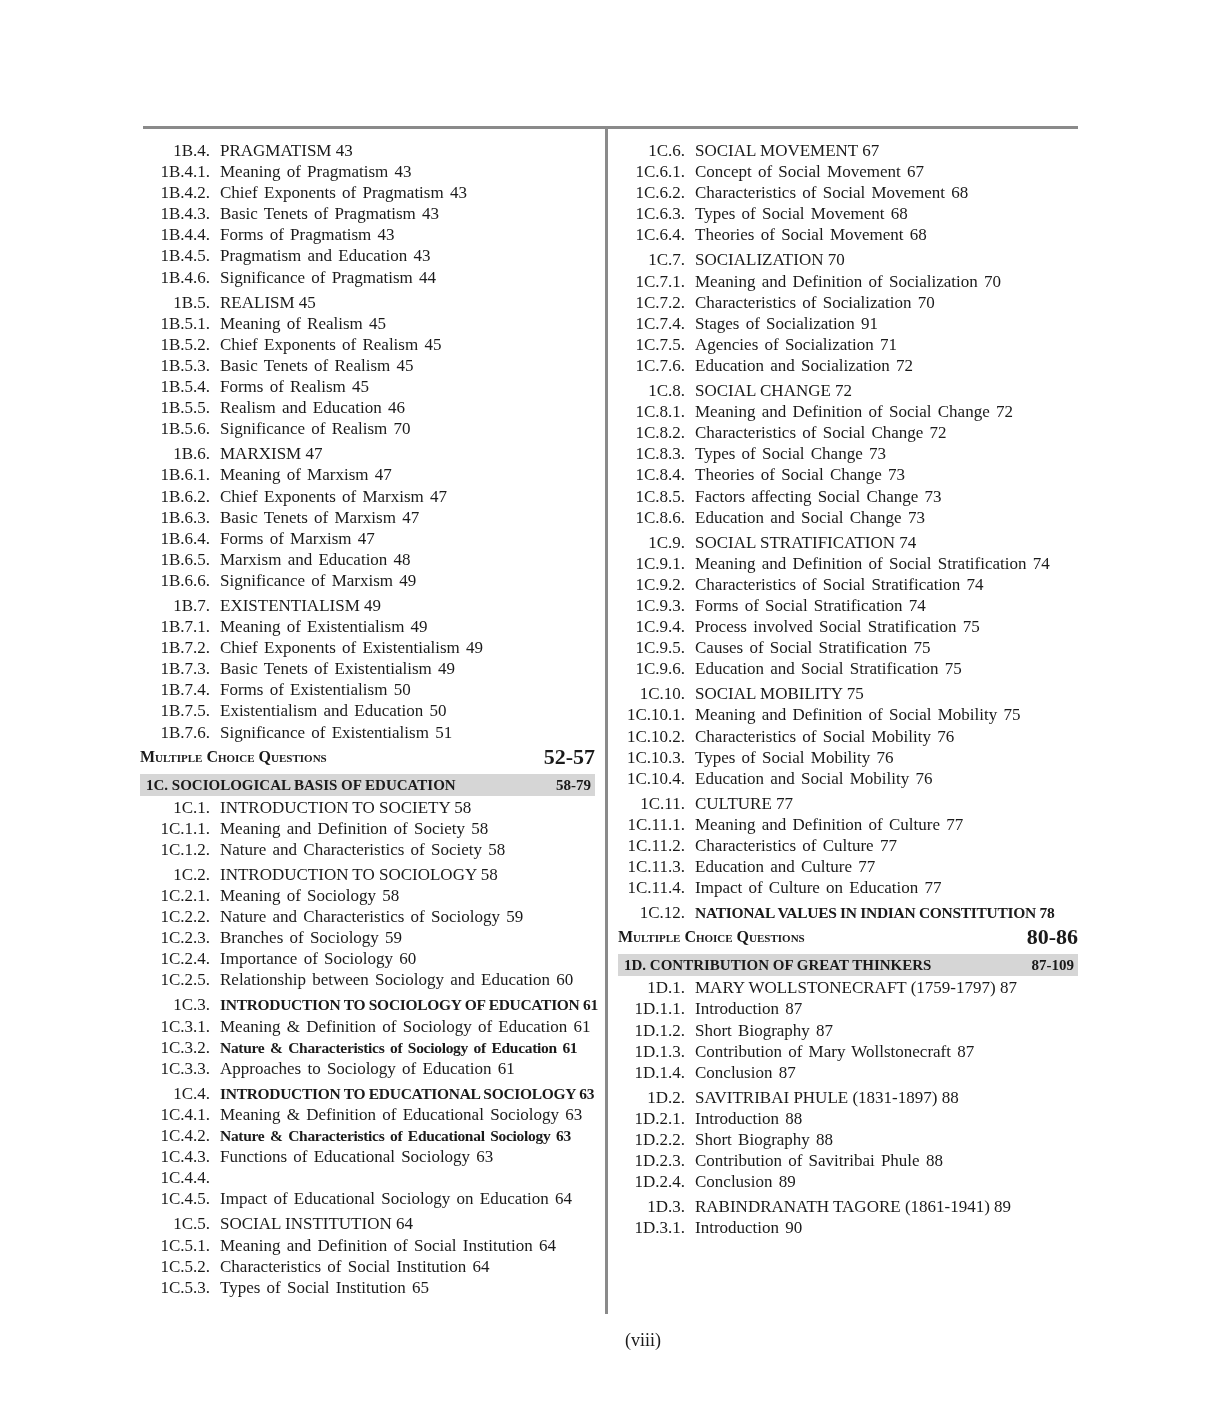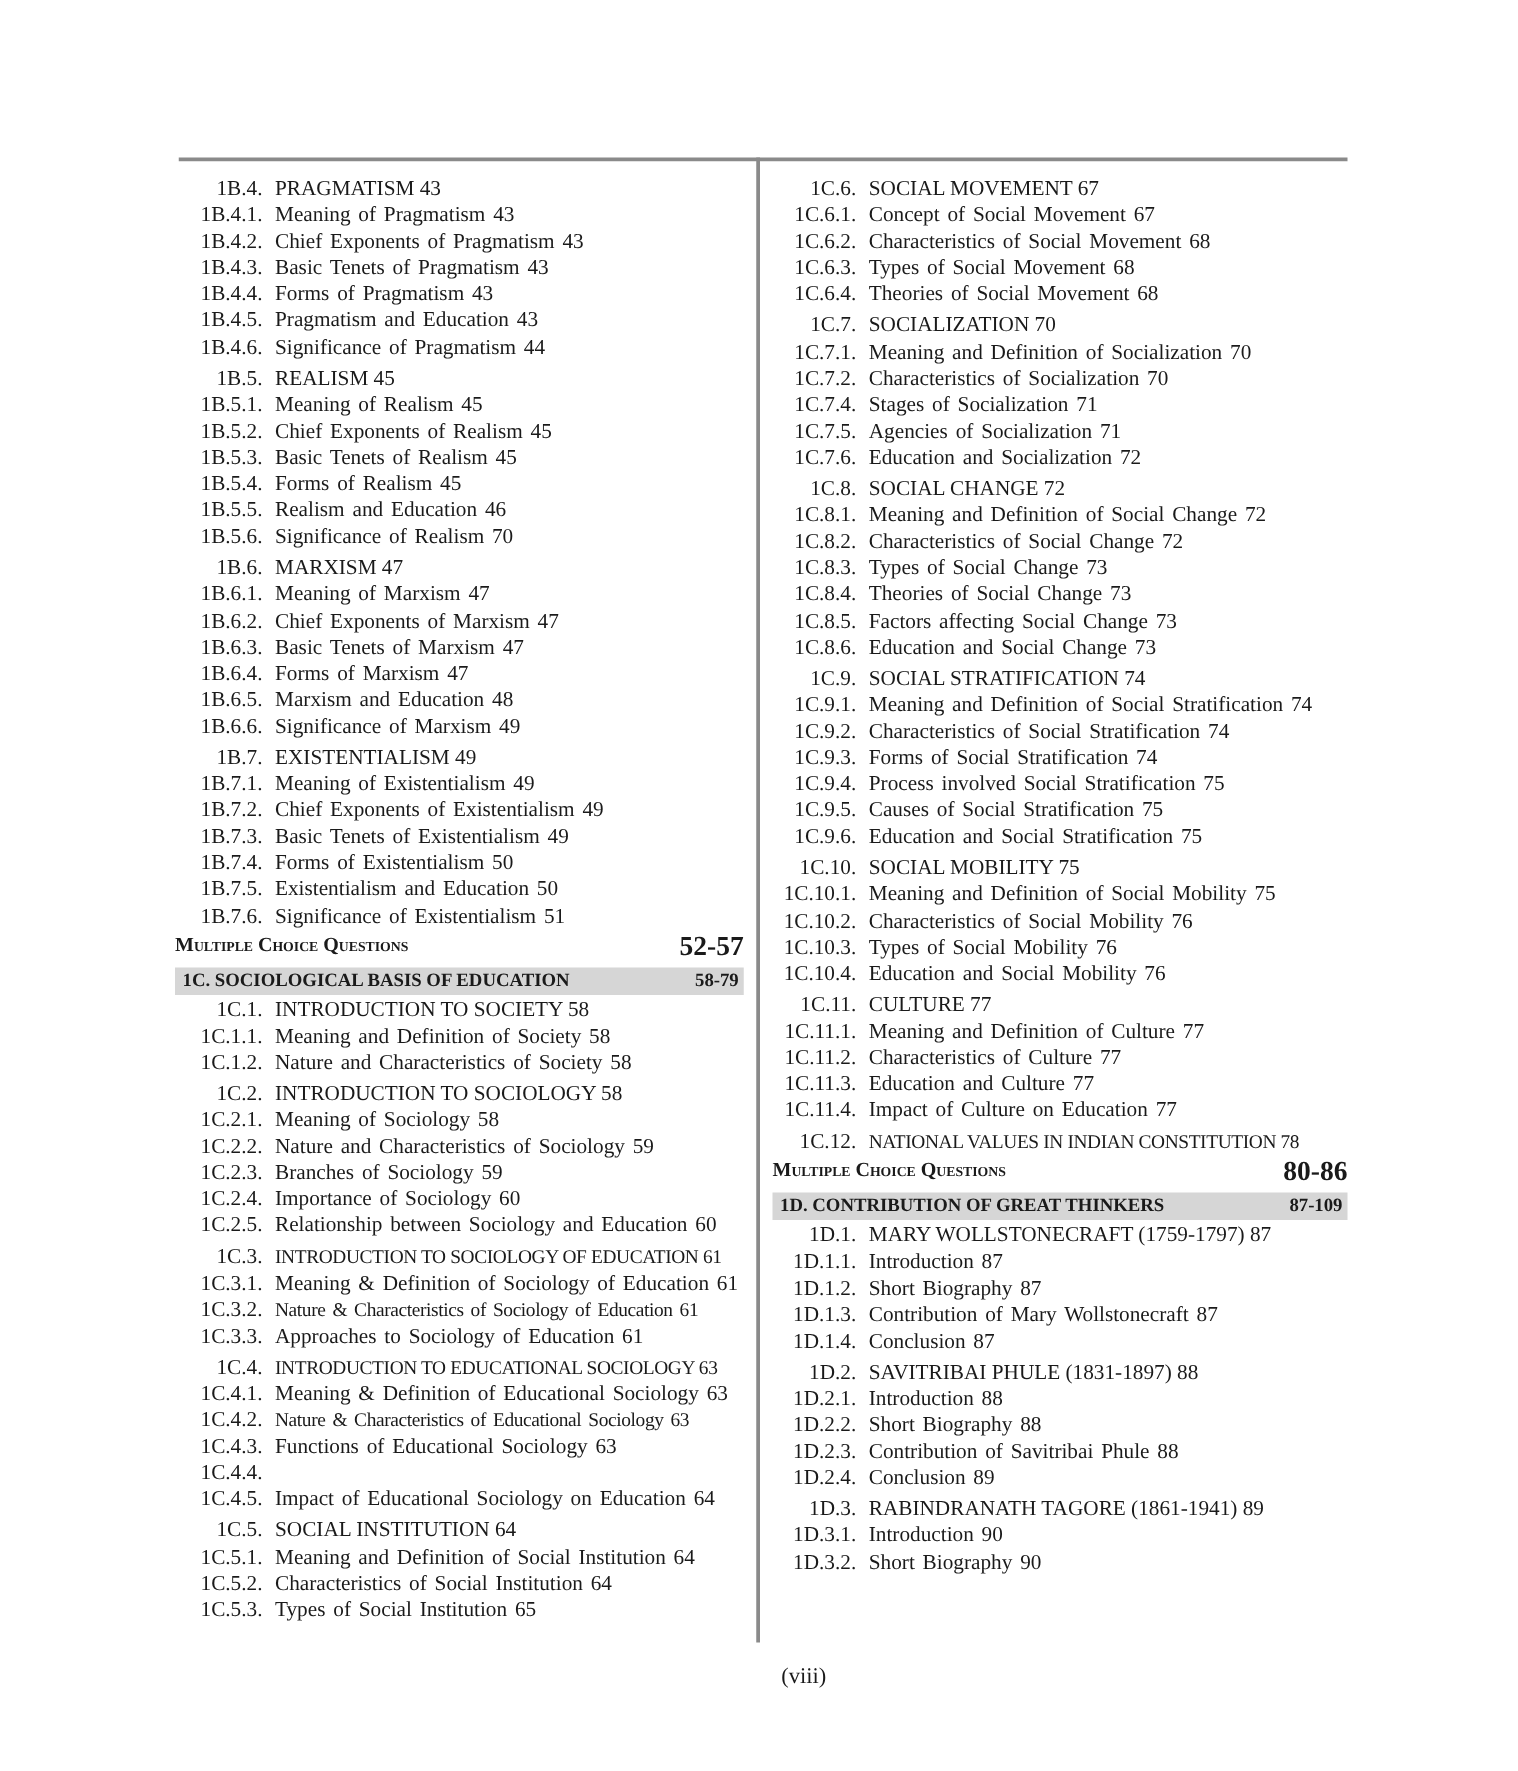--- a/index.html
+++ b/index.html
@@ -10,21 +10,21 @@
   .col.left{left:140px;width:455px;}
   .col.right{left:618px;width:460px;}
   .row{display:flex;align-items:baseline;height:21.1px;line-height:21.1px;font-size:17px;white-space:nowrap;}
   .row .num{width:70px;text-align:right;padding-right:0;flex:0 0 auto;}
   .col.right .row .num{width:67px;}
   .row .txt{padding-left:10px;word-spacing:2px;}
   .row.head{margin-top:4px;}
   .row.head .num{padding-right:0;}
   .row.head.first{margin-top:0;}
   .row.caps .txt{word-spacing:0;}
-  .row.small .txt{font-size:15.5px;letter-spacing:-0.3px;}
+  .row.small .txt{font-size:15.5px;letter-spacing:-0.3px;font-weight:bold;}
   .mcq{display:flex;justify-content:space-between;height:24px;line-height:24px;margin-top:2px;font-weight:bold;}
   .mcq .lbl{font-variant:small-caps;font-size:16px;}
   .mcq .pg{font-size:22px;}
   .unit{display:flex;justify-content:space-between;background:#d6d6d6;height:22px;line-height:22px;margin-top:5px;margin-bottom:1px;padding:0 4px 0 6px;font-weight:bold;font-size:15px;}
   .footer{position:absolute;left:0;width:1214px;top:1330px;text-align:center;font-size:18px;padding-left:36px;}
 </style>
 </head>
 <body>
 
 <div class="topline"></div>
@@ -271,21 +271,21 @@
     <div class="row">
       <span class="num">1C.7.1.</span>
       <span class="txt">Meaning and Definition of Socialization 70</span>
     </div>
     <div class="row">
       <span class="num">1C.7.2.</span>
       <span class="txt">Characteristics of Socialization 70</span>
     </div>
     <div class="row">
       <span class="num">1C.7.4.</span>
-      <span class="txt">Stages of Socialization 71</span>
+      <span class="txt">Stages of Socialization 91</span>
     </div>
     <div class="row">
       <span class="num">1C.7.5.</span>
       <span class="txt">Agencies of Socialization 71</span>
     </div>
     <div class="row">
       <span class="num">1C.7.6.</span>
       <span class="txt">Education and Socialization 72</span>
     </div>
     <div class="row head caps">
@@ -436,20 +436,16 @@
       <span class="num">1D.2.4.</span>
       <span class="txt">Conclusion 89</span>
     </div>
     <div class="row head caps">
       <span class="num">1D.3.</span>
       <span class="txt">RABINDRANATH TAGORE (1861-1941) 89</span>
     </div>
     <div class="row">
       <span class="num">1D.3.1.</span>
       <span class="txt">Introduction 90</span>
-    </div>
-    <div class="row">
-      <span class="num">1D.3.2.</span>
-      <span class="txt">Short Biography 90</span>
     </div>
   </div>
 
 <div class="footer">(viii)</div>
 
 </body></html>

